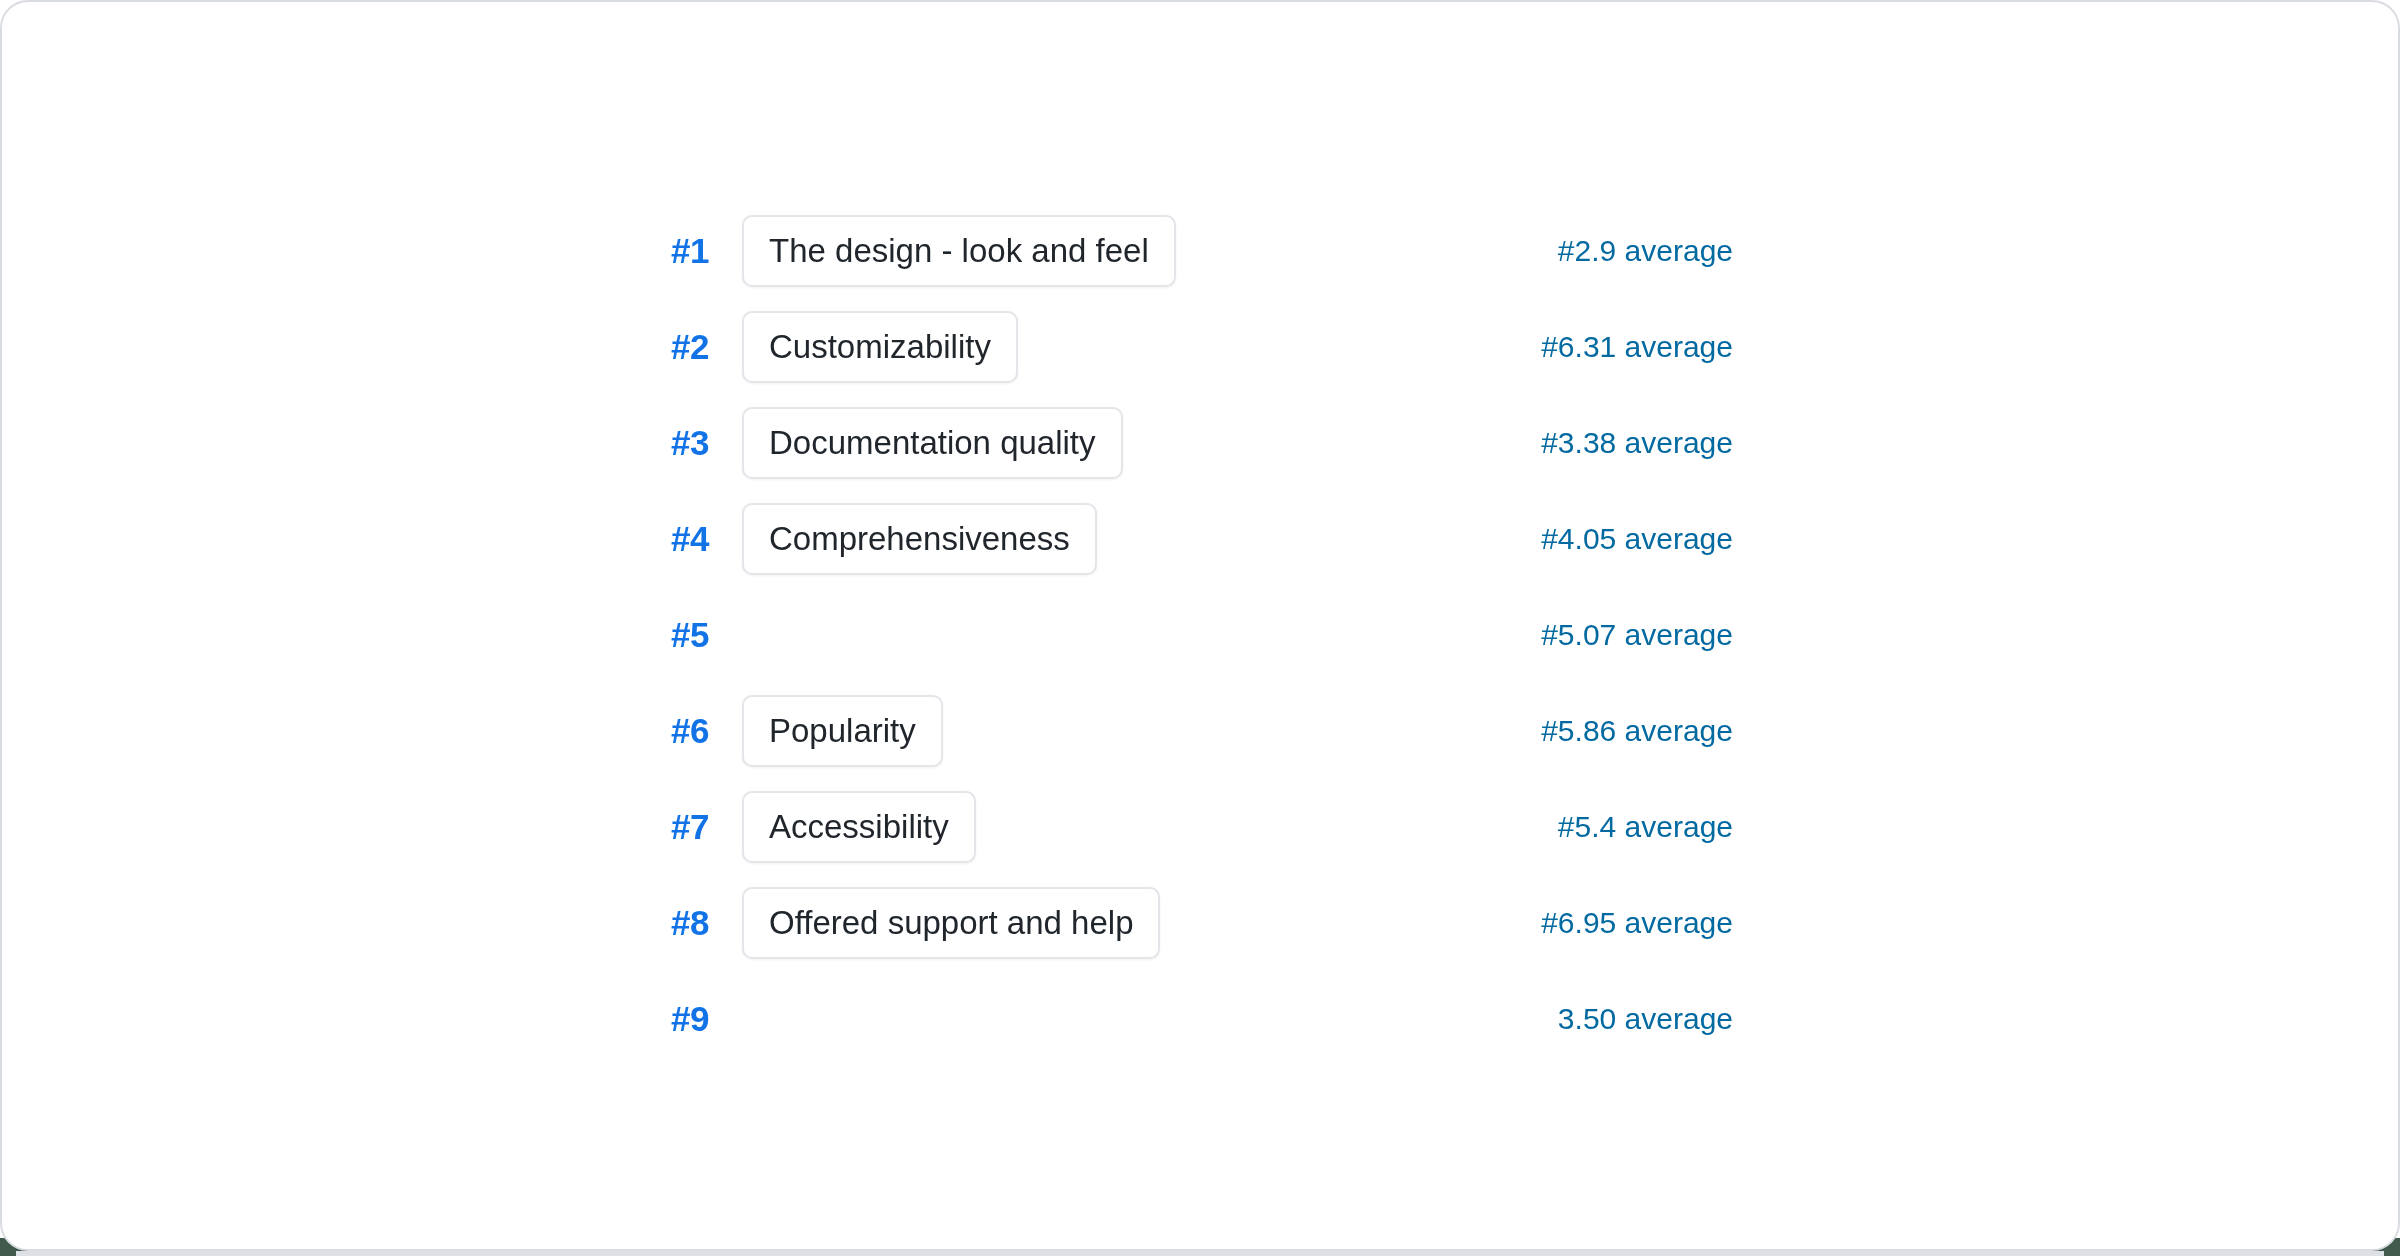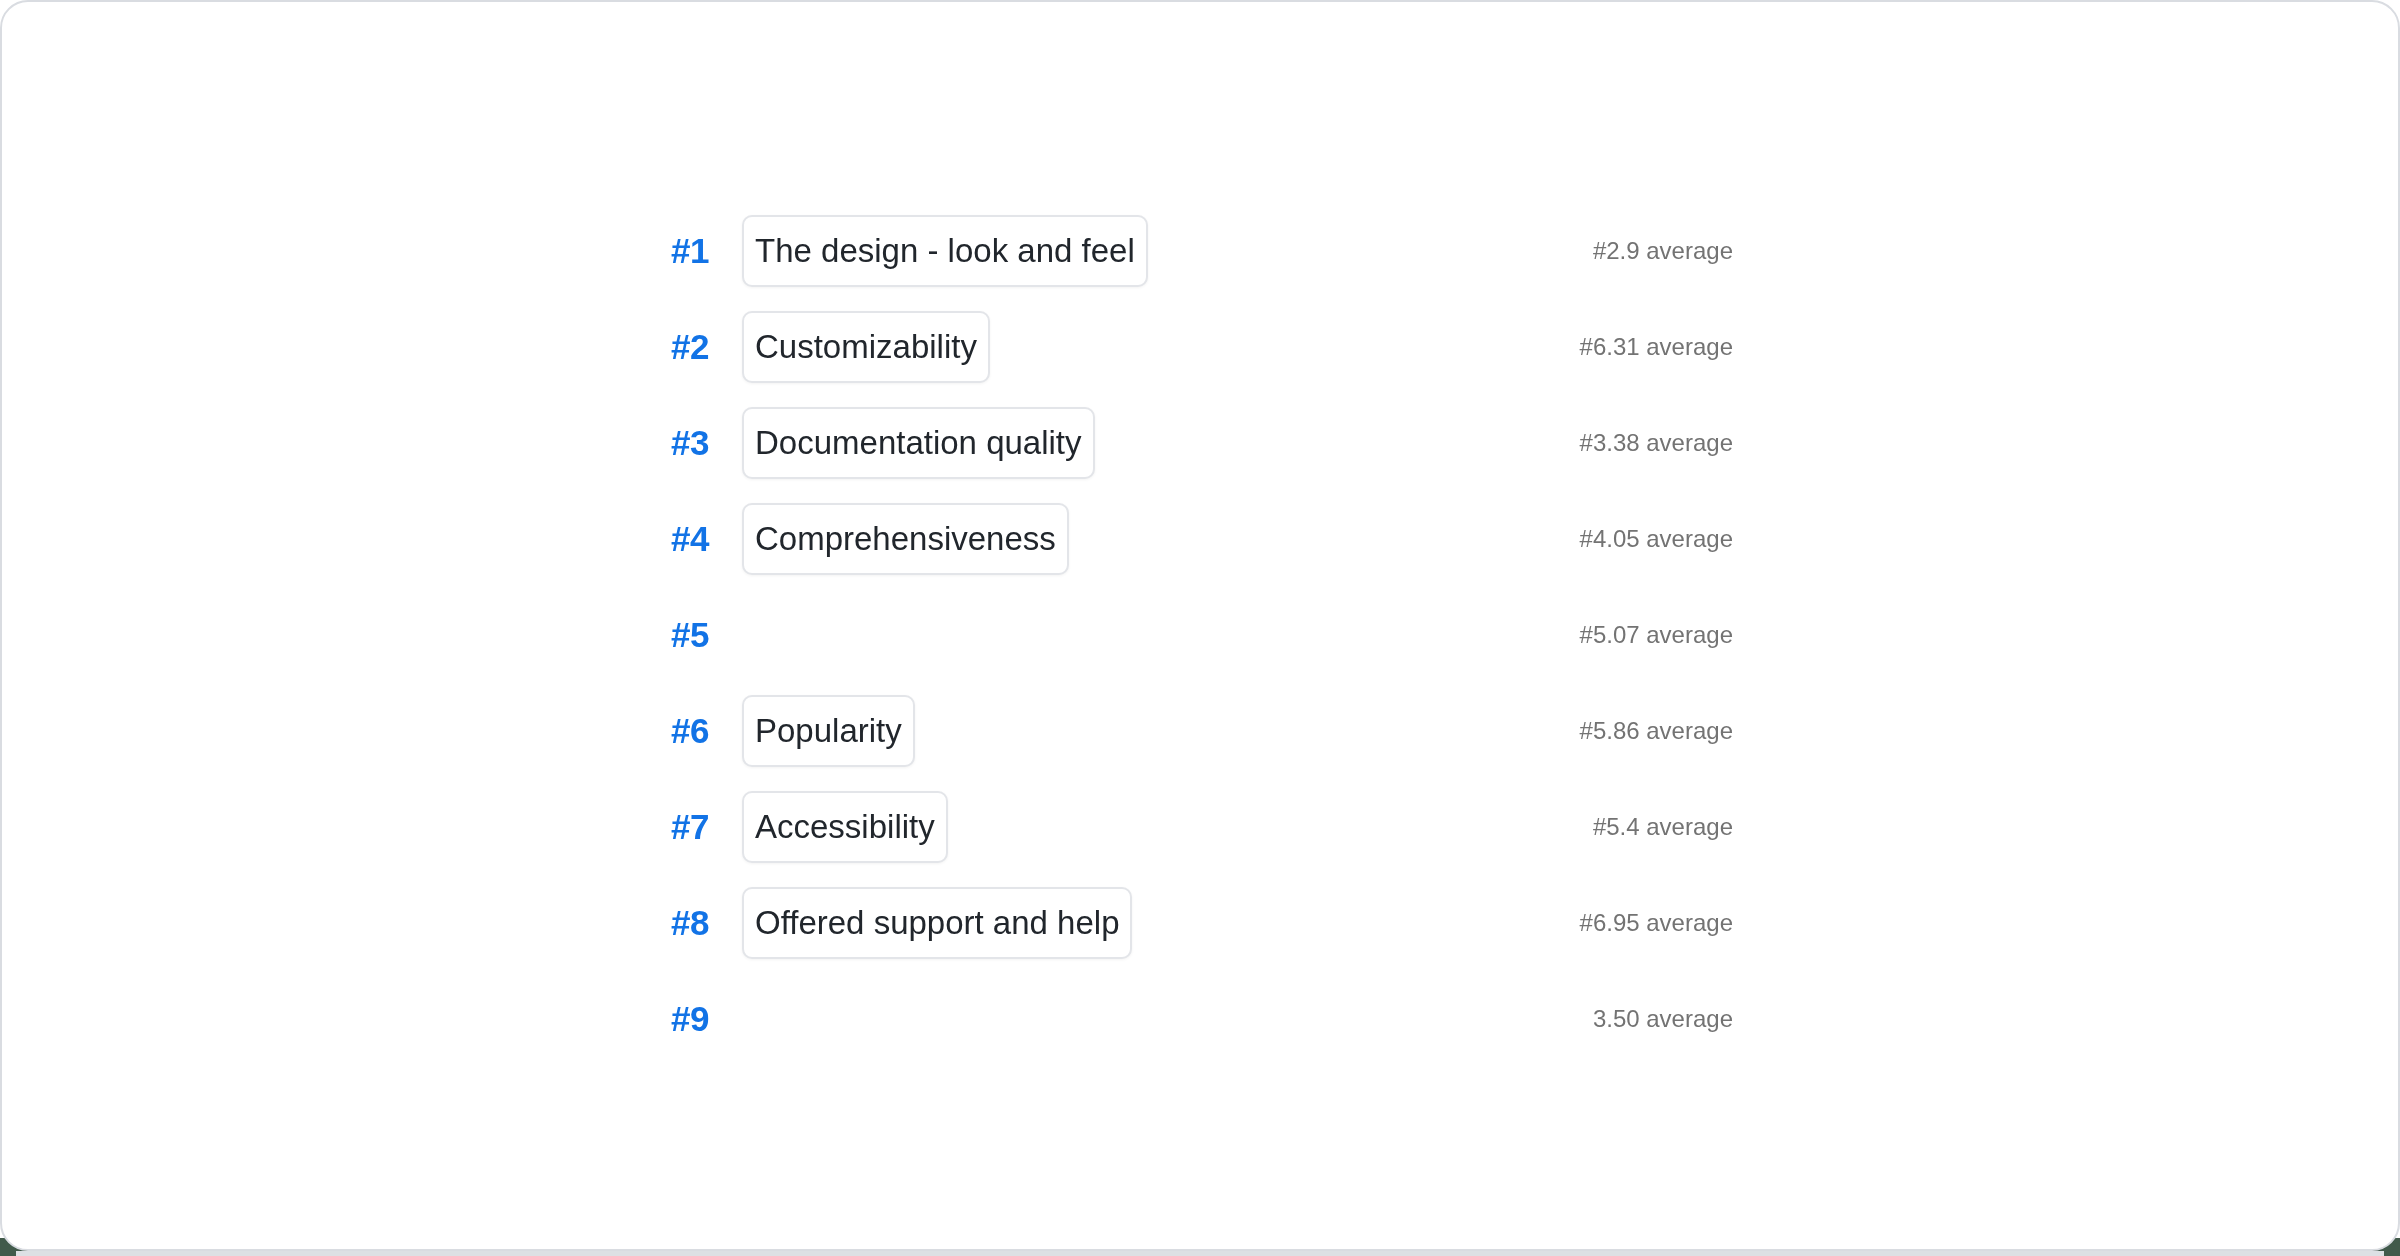--- a/index.html
+++ b/index.html
@@ -47,35 +47,35 @@
     flex: none;
     width: 42px;
     font-size: 35px;
     font-weight: 700;
     color: #1273e6;
     letter-spacing: -0.5px;
   }
   .chip {
     flex: none;
     margin-left: 29px;
-    padding: 13px 11px;
+    padding: 13px 25px;
     background: #ffffff;
     border: 2px solid #e3e5e9;
     border-radius: 10px;
     font-size: 33px;
     line-height: 1.25;
     color: #21262c;
     box-shadow: 0 1px 3px rgba(0,0,0,0.05);
     cursor: grab;
     white-space: nowrap;
   }
   .avg {
     margin-left: auto;
-    font-size: 24px;
-    color: #737373;
+    font-size: 30px;
+    color: #0369a1;
     white-space: nowrap;
   }
 </style>
 </head>
 <body>
 
 <div class="green-footer"></div>
 
 <div class="card">
   <div class="list">

